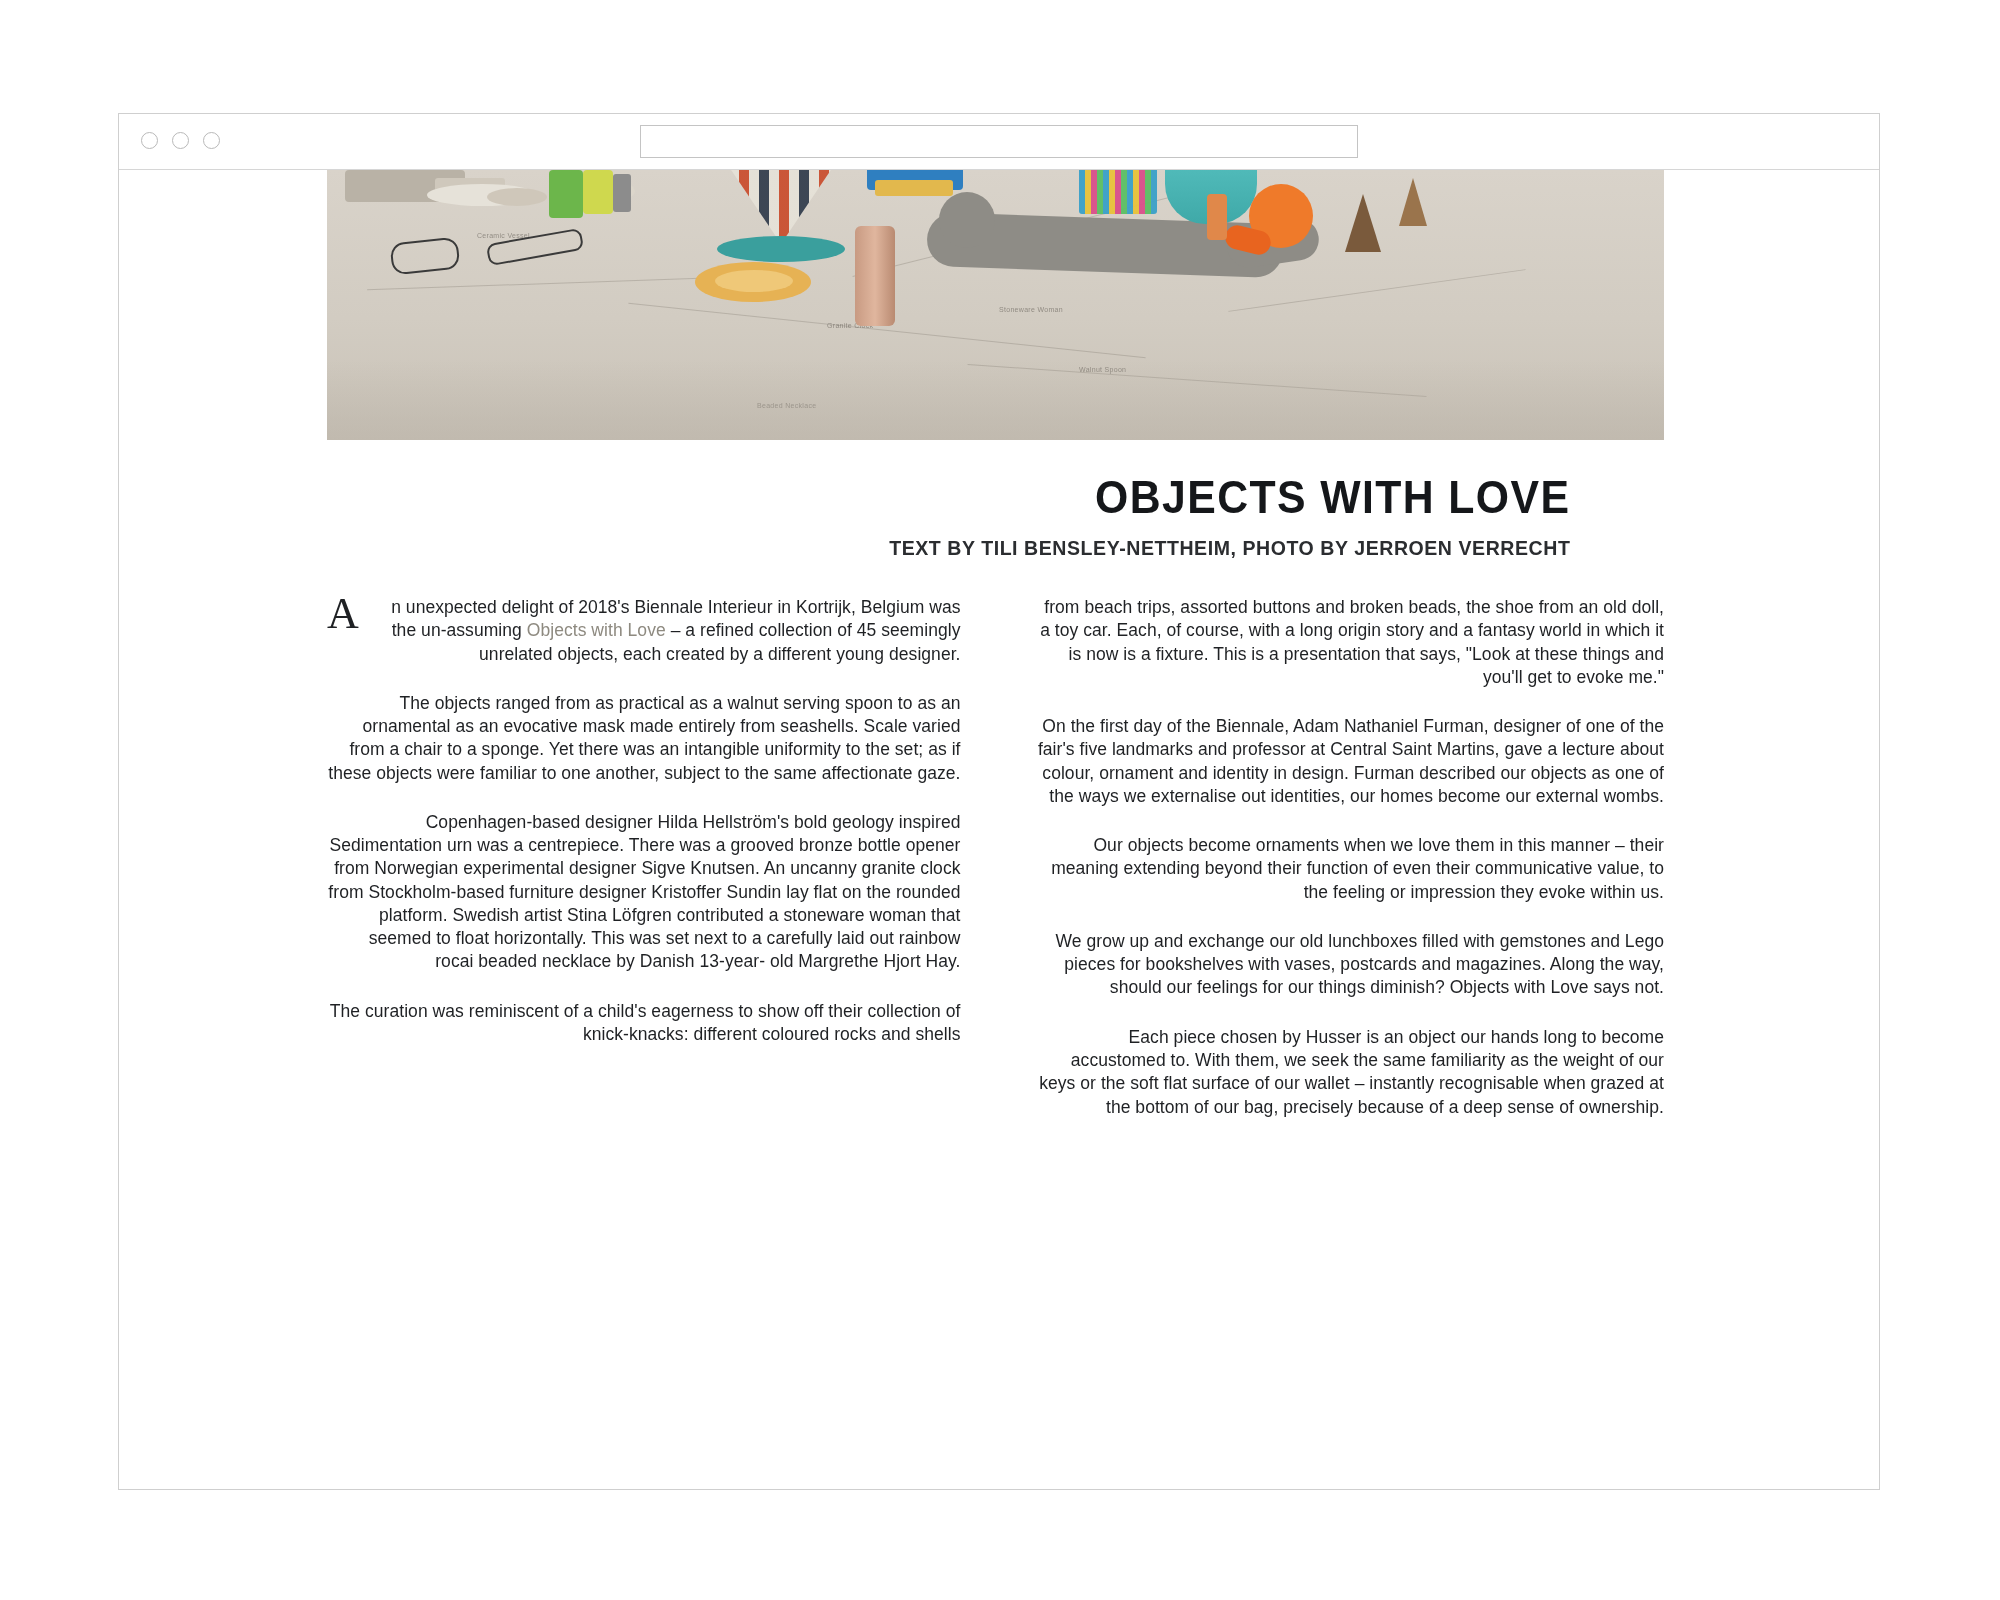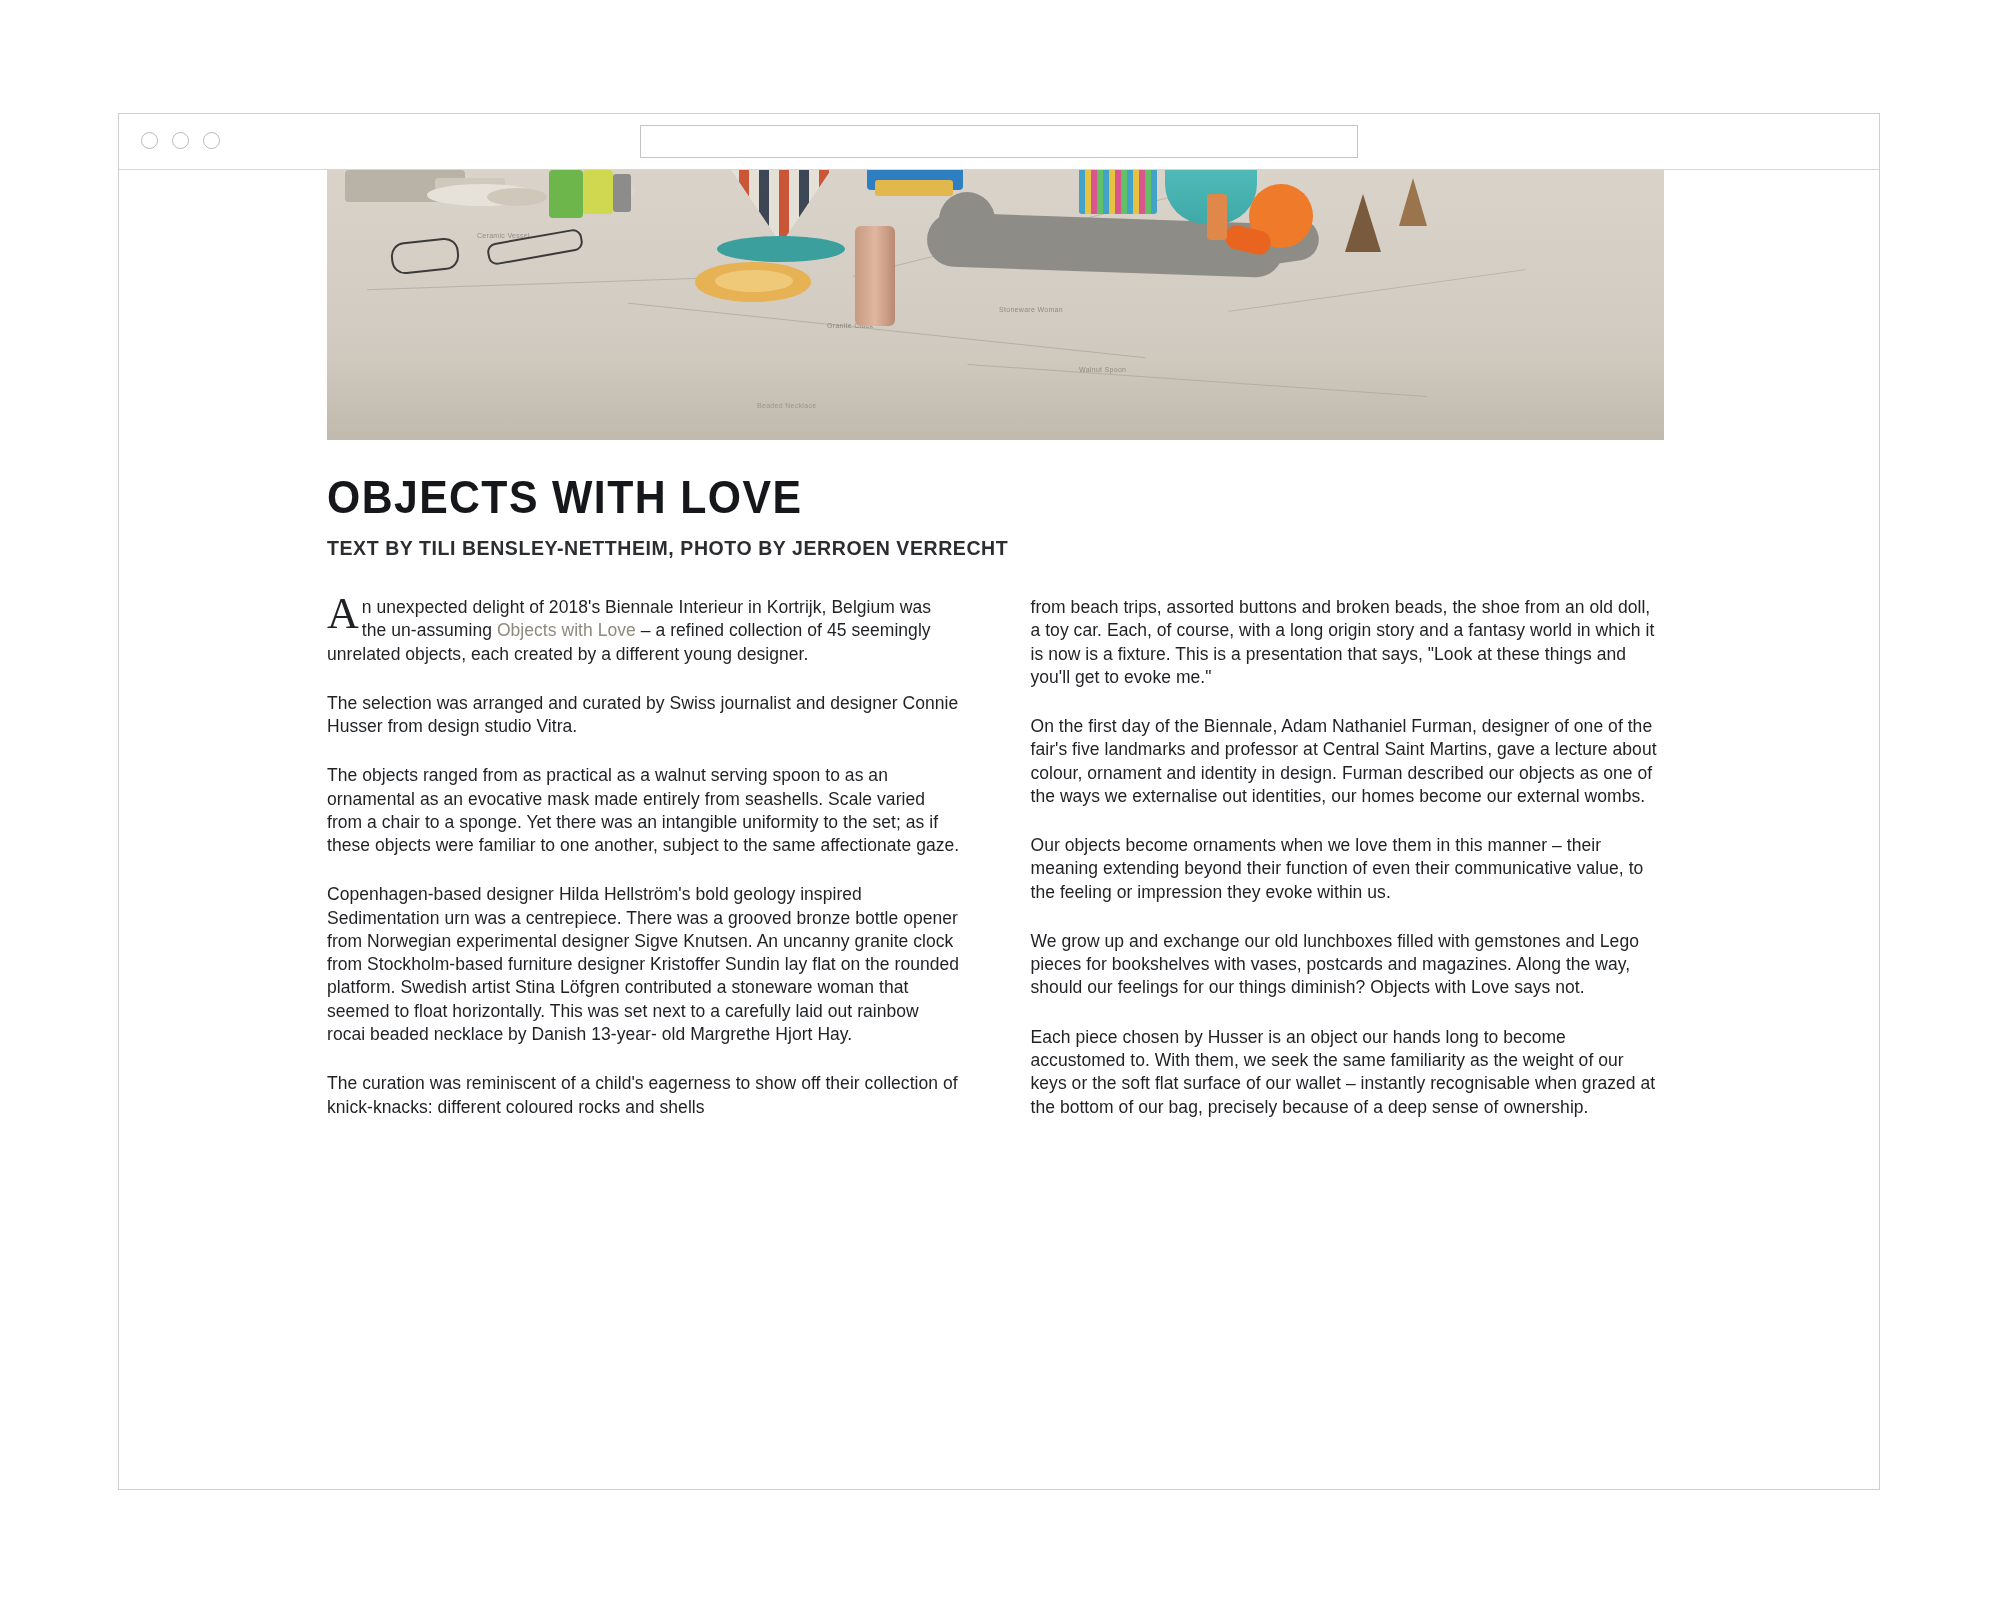--- a/index.html
+++ b/index.html
@@ -140,20 +140,21 @@
     background: #8e8c86;
     border-radius: 40px;
   }
 
   
   .article {
     position: absolute;
     left: 208px;
     top: 300px;
     width: 1337px;
+    text-align: right;
   }
   .headline {
     font-family: "Liberation Sans Narrow", "Liberation Sans", sans-serif;
     font-size: 46px;
     font-weight: 700;
     letter-spacing: 1.5px;
     color: #15171a;
     margin: 0 0 12px 0;
     transform: scaleX(0.93);
     transform-origin: left center;
@@ -287,21 +288,20 @@
         <div class="byline">TEXT BY TILI BENSLEY-NETTHEIM, PHOTO BY JERROEN VERRECHT</div>
 
         <div class="cols">
 
           <div class="col">
 
             <p class="dropcap-p">
               <span class="dropcap">A</span><span>n unexpected delight of 2018's Biennale Interieur in Kortrijk, Belgium was the un-assuming </span><a class="inline-link" href="#">Objects with Love</a><span> – a refined collection of 45 seemingly unrelated objects, each created by a different young designer.</span>
             </p>
 
-            <p>The selection was arranged and curated by Swiss journalist and designer Connie Husser from design studio Vitra.</p>
             <p>The objects ranged from as practical as a walnut serving spoon to as an ornamental as an evocative mask made entirely from seashells. Scale varied from a chair to a sponge. Yet there was an intangible uniformity to the set; as if these objects were familiar to one another, subject to the same affectionate gaze.</p>
             <p>Copenhagen-based designer Hilda Hellström's bold geology inspired Sedimentation urn was a centrepiece. There was a grooved bronze bottle opener from Norwegian experimental designer Sigve Knutsen. An uncanny granite clock from Stockholm-based furniture designer Kristoffer Sundin lay flat on the rounded platform. Swedish artist Stina Löfgren contributed a stoneware woman that seemed to float horizontally. This was set next to a carefully laid out rainbow rocai beaded necklace by Danish 13-year- old Margrethe Hjort Hay.</p>
             <p>The curation was reminiscent of a child's eagerness to show off their collection of knick-knacks: different coloured rocks and shells</p>
           </div>
 
           <div class="col">
             <p>from beach trips, assorted buttons and broken beads, the shoe from an old doll, a toy car. Each, of course, with a long origin story and a fantasy world in which it is now is a fixture. This is a presentation that says, "Look at these things and you'll get to evoke me."</p>
             <p>On the first day of the Biennale, Adam Nathaniel Furman, designer of one of the fair's five landmarks and professor at Central Saint Martins, gave a lecture about colour, ornament and identity in design. Furman described our objects as one of the ways we externalise out identities, our homes become our external wombs.</p>
             <p>Our objects become ornaments when we love them in this manner – their meaning extending beyond their function of even their communicative value, to the feeling or impression they evoke within us.</p>
             <p>We grow up and exchange our old lunchboxes filled with gemstones and Lego pieces for bookshelves with vases, postcards and magazines. Along the way, should our feelings for our things diminish? Objects with Love says not.</p>

